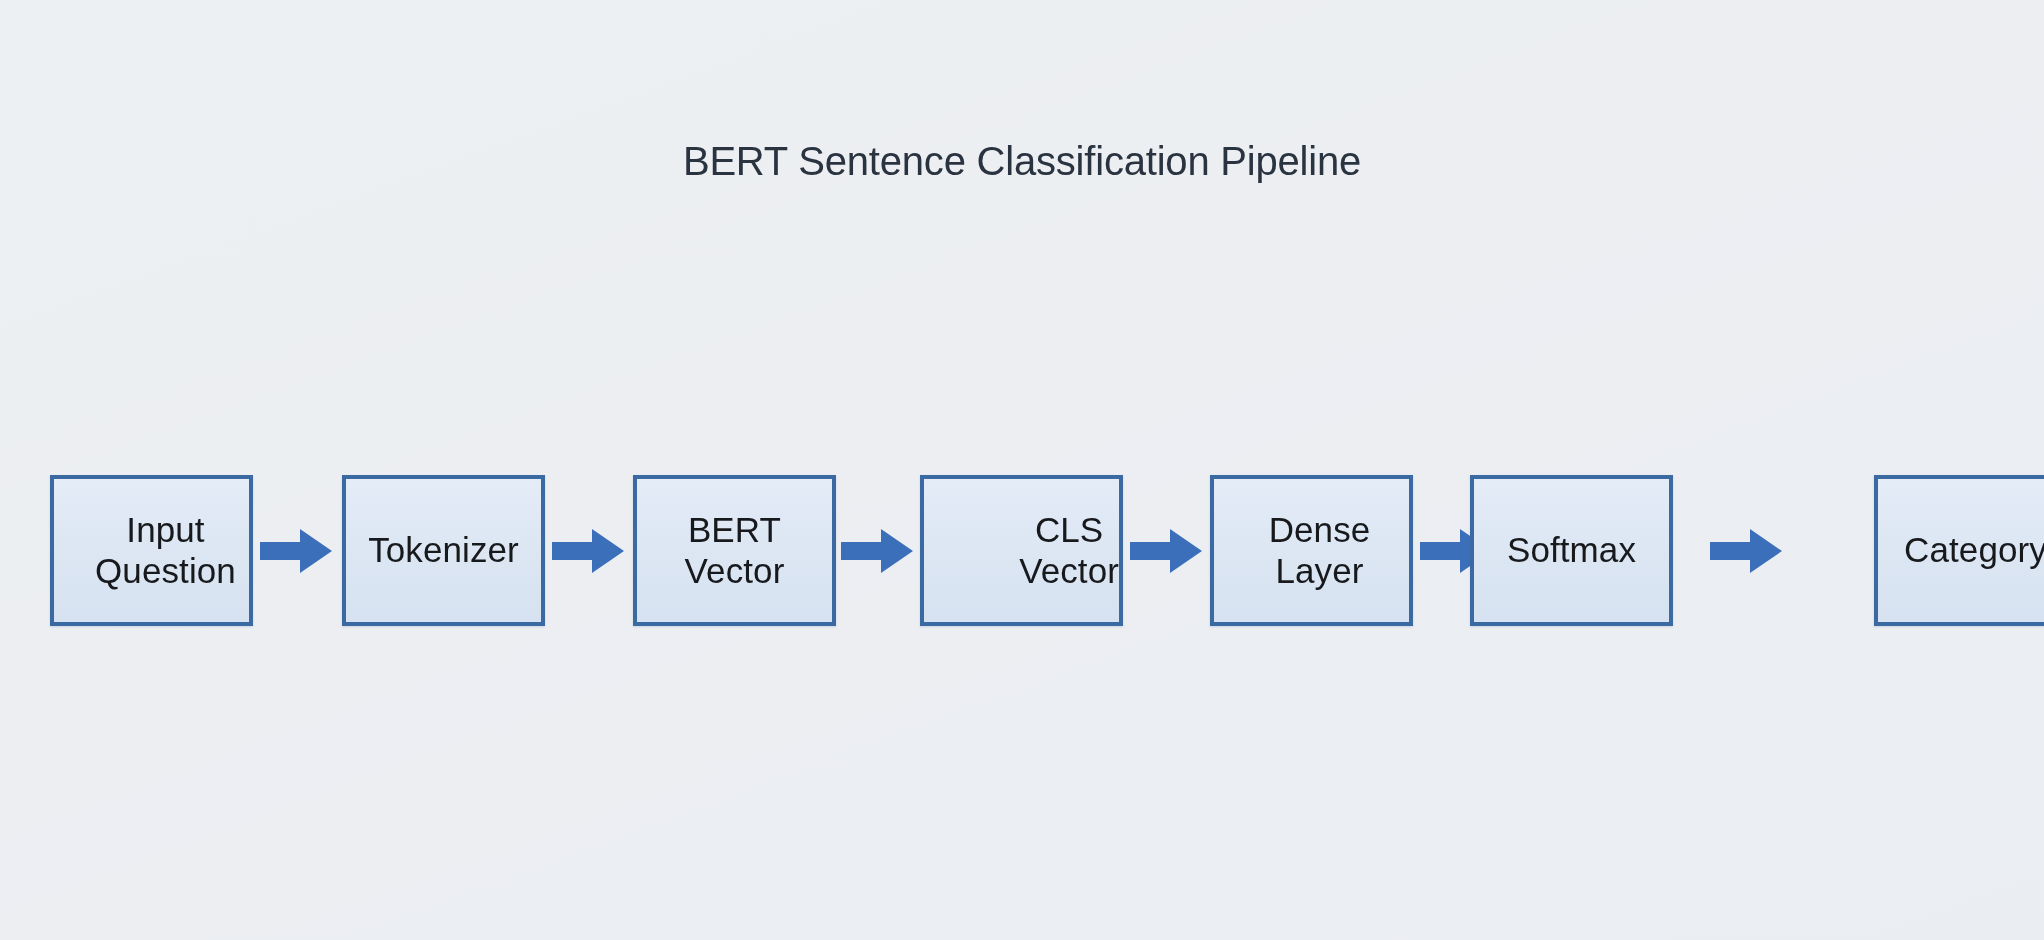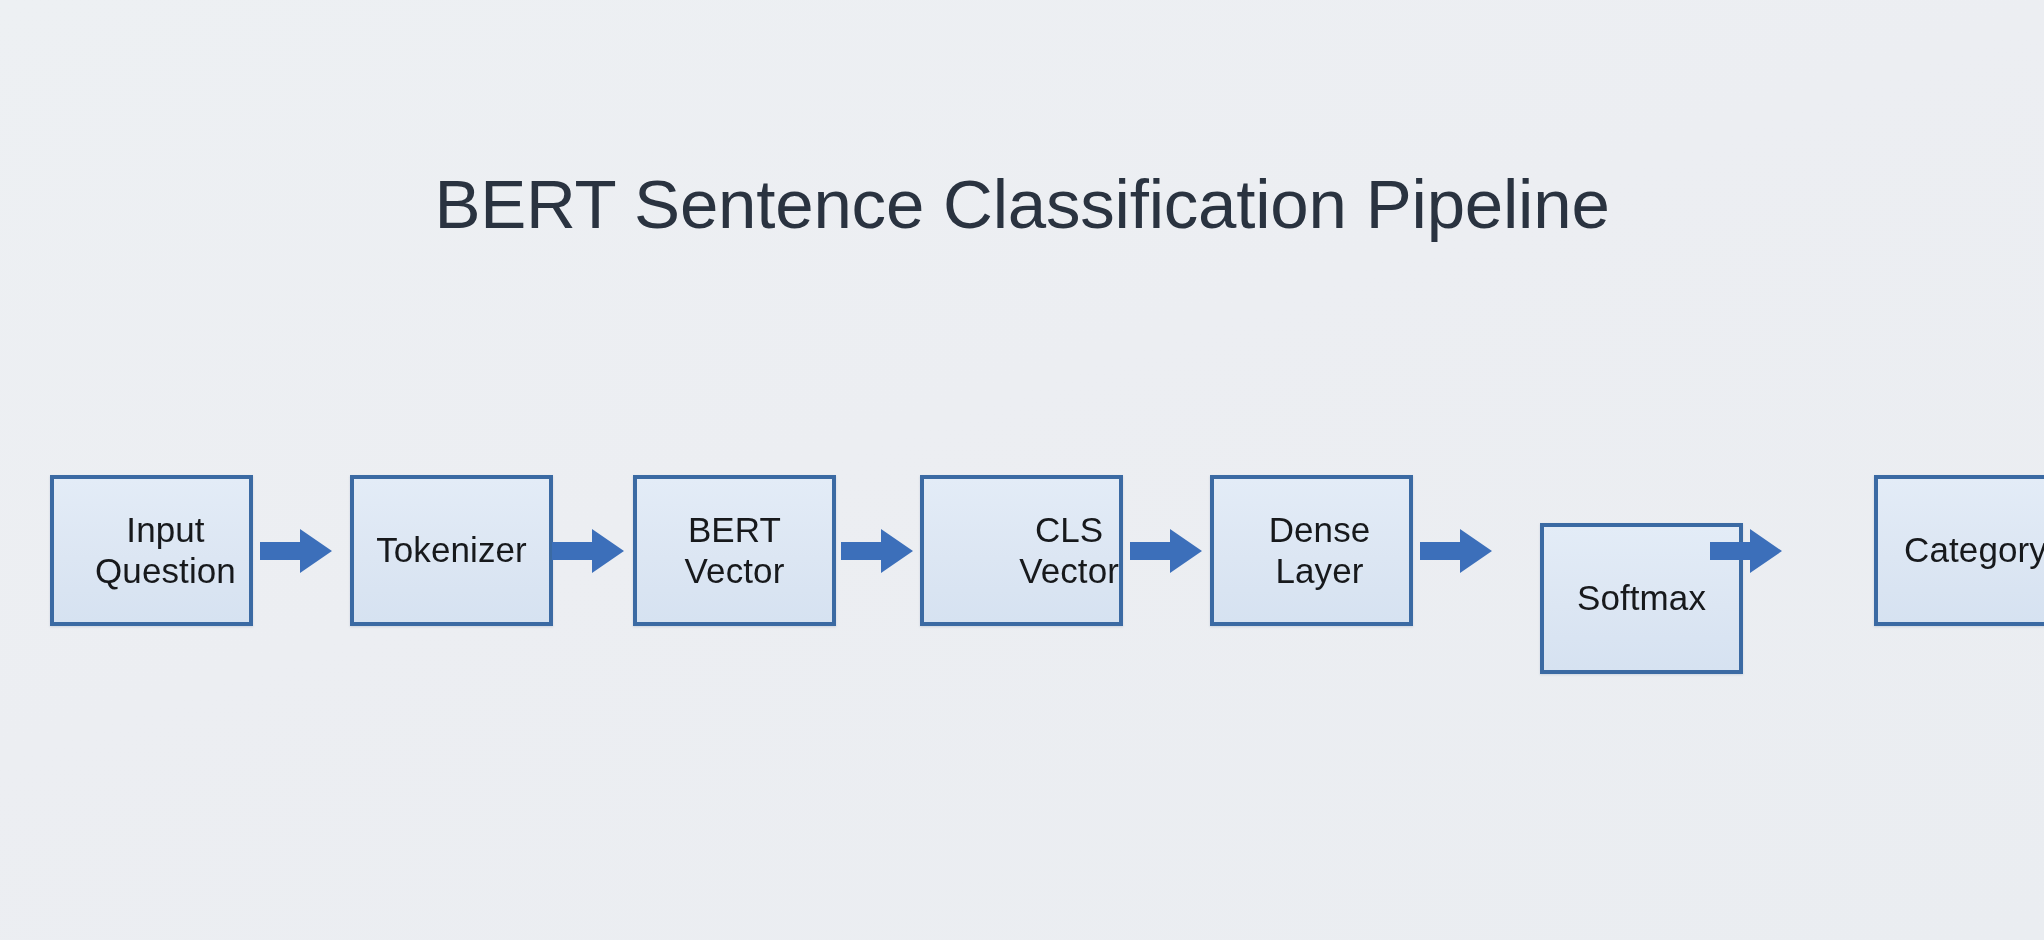--- a/index.html
+++ b/index.html
@@ -20,27 +20,26 @@
     height: 940px;
     background: linear-gradient(160deg, #edf0f3 0%, #eceef2 45%, #eaedf1 100%);
   }
   #diagram-title {
     position: absolute;
     top: 139px;
     left: 0;
     width: 2044px;
     text-align: center;
     font-family: "Liberation Sans", sans-serif;
-    font-size: 69px;
+    font-size: 40px;
     font-weight: 400;
     letter-spacing: -0.2px;
     color: #2a3340;
     white-space: nowrap;
     line-height: 1.1;
-    margin-top: 28px;
   }
   #pipeline-row {
     position: absolute;
     top: 475px;
     left: 50px;
     width: 1944px;
     height: 152px;
   }
   .node-box {
     position: absolute;
@@ -85,21 +84,21 @@
     <div class="node-box" style="left:0px;padding-left:28px;">
       <span class="node-label">Input
 Question</span>
     </div>
     <div class="flow-arrow" style="left:210px;">
       <svg width="72" height="48" viewBox="0 0 72 48" xmlns="http://www.w3.org/2000/svg">
         <polygon points="0,15 40,15 40,2 72,24 40,46 40,33 0,33" fill="#3c6fba"></polygon>
       </svg>
     </div>
 
-    <div class="node-box" style="left:292px;margin-left:8px;">
+    <div class="node-box" style="left:292px;">
       <span class="node-label">Tokenizer</span>
     </div>
     <div class="flow-arrow" style="left:502px;">
       <svg width="72" height="48" viewBox="0 0 72 48" xmlns="http://www.w3.org/2000/svg">
         <polygon points="0,15 40,15 40,2 72,24 40,46 40,33 0,33" fill="#3c6fba"></polygon>
       </svg>
     </div>
 
     <div class="node-box" style="left:583px;">
       <span class="node-label">BERT
@@ -124,21 +123,21 @@
     <div class="node-box" style="left:1160px;padding-left:16px;">
       <span class="node-label">Dense
 Layer</span>
     </div>
     <div class="flow-arrow" style="left:1370px;">
       <svg width="72" height="48" viewBox="0 0 72 48" xmlns="http://www.w3.org/2000/svg">
         <polygon points="0,15 40,15 40,2 72,24 40,46 40,33 0,33" fill="#3c6fba"></polygon>
       </svg>
     </div>
 
-    <div class="node-box" style="left:1490px;margin-top:48px;">
+    <div class="node-box" style="left:1420px;">
       <span class="node-label">Softmax</span>
     </div>
     <div class="flow-arrow" style="left:1660px;">
       <svg width="72" height="48" viewBox="0 0 72 48" xmlns="http://www.w3.org/2000/svg">
         <polygon points="0,15 40,15 40,2 72,24 40,46 40,33 0,33" fill="#3c6fba"></polygon>
       </svg>
     </div>
 
     <div class="node-box" style="left:1824px;">
       <span class="node-label">Category</span>

